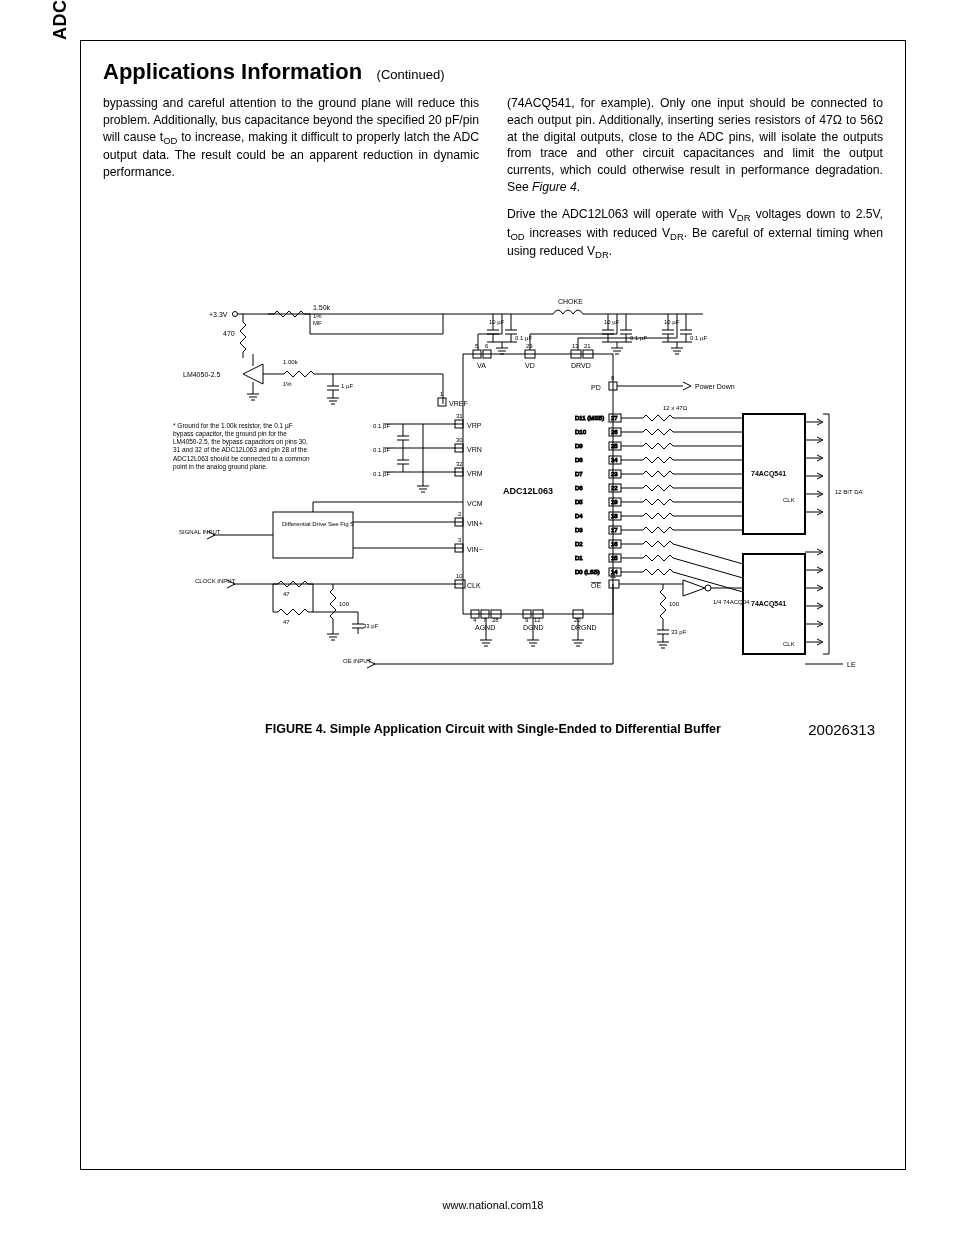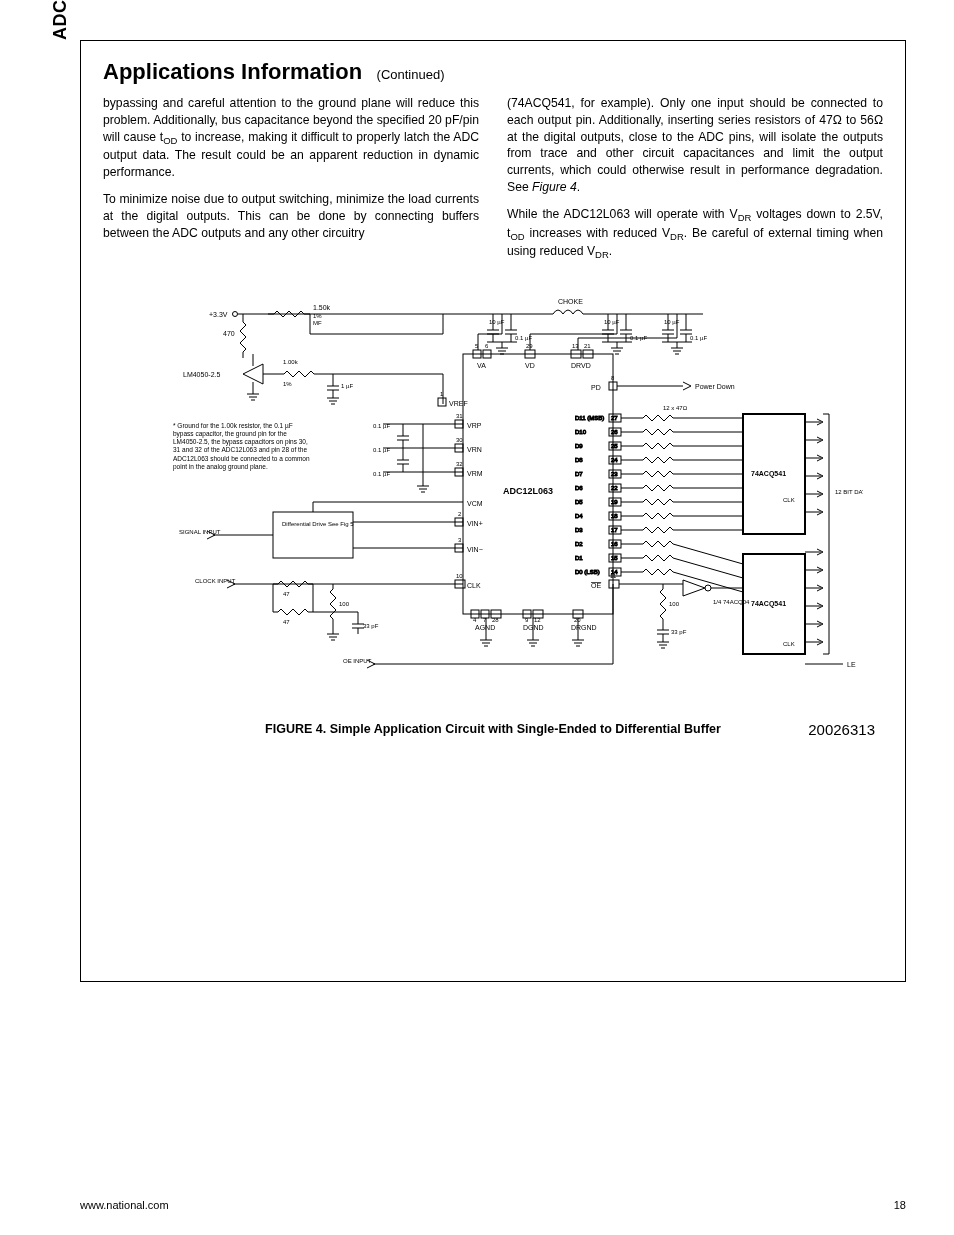--- a/index.html
+++ b/index.html
@@ -1,28 +1,28 @@
 <!DOCTYPE html>
 <html><head>
 <meta charset="utf-8">
 <style>
   html,body{margin:0;padding:0;background:#fff;font-family:Helvetica,Arial,sans-serif;color:#000}
   .page{width:954px;height:1235px;position:relative;box-sizing:border-box;padding:40px 48px 30px 80px}
   .side-label{position:absolute;left:50px;top:40px;transform:rotate(-90deg);transform-origin:left top;font-weight:bold;font-size:18px;letter-spacing:.5px}
-  .frame{border:1px solid #000;width:100%;height:942px;box-sizing:border-box;padding:18px 22px 18px 22px;position:relative}
+  .frame{border:1px solid #000;width:100%;height:1130px;box-sizing:border-box;padding:18px 22px 18px 22px;position:relative}
   .heading{font-weight:bold;font-size:22px;display:inline}
   .cont{font-size:13px;margin-left:10px}
   .cols{display:flex;gap:28px;margin-top:10px}
   .col{flex:1;font-size:12.2px;line-height:1.38;text-align:justify}
   .col p{margin:0 0 10px 0}
   sub{font-size:.78em}
   .fig{margin:22px auto 0;display:block}
   .fignum{position:absolute;right:30px;top:680px;font-size:15px}
   .figcap{text-align:center;font-weight:bold;font-size:12.5px;margin-top:8px}
-  .footer{position:absolute;bottom:24px;left:80px;right:48px;display:flex;justify-content:space-between;font-size:11px}
+  .footer{position:absolute;bottom:24px;left:80px;right:48px;display:flex;justify-content:center;font-size:11px}
   
   .t6{font:6px Helvetica,Arial,sans-serif}
   .t7{font:7px Helvetica,Arial,sans-serif}
   .t9{font:9px Helvetica,Arial,sans-serif}
   .tb{font-weight:bold}
 </style>
 </head>
 <body>
 
 <div class="page">
@@ -30,28 +30,27 @@
 
   <div class="frame">
     <span class="heading">Applications Information</span>
     <span class="cont">(Continued)</span>
 
     <div class="cols">
       <div class="col">
         <p>
           <span>bypassing and careful attention to the ground plane will reduce this problem. Additionally, bus capacitance beyond the specified 20 pF/pin will cause t</span><sub>OD</sub><span> to increase, making it difficult to properly latch the ADC output data. The result could be an apparent reduction in dynamic performance.</span>
         </p>
-        <p>To minimize noise due to output switching, minimize the load currents at the digital outputs. This can be done by connecting buffers between the ADC outputs and any other circuitry</p>
       </div>
       <div class="col">
         <p>
           <span>(74ACQ541, for example). Only one input should be connected to each output pin. Additionally, inserting series resistors of 47Ω to 56Ω at the digital outputs, close to the ADC pins, will isolate the outputs from trace and other circuit capacitances and limit the output currents, which could otherwise result in performance degradation. See </span><i>Figure 4</i><span>.</span>
         </p>
         <p>
-          <span>While the ADC12L063 will operate with V</span><sub>DR</sub><span> voltages down to 2.5V, t</span><sub>OD</sub><span> increases with reduced V</span><sub>DR</sub><span>. Be careful of external timing when using reduced V</span><sub>DR</sub><span>.</span>
+          <span>Drive the ADC12L063 will operate with V</span><sub>DR</sub><span> voltages down to 2.5V, t</span><sub>OD</sub><span> increases with reduced V</span><sub>DR</sub><span>. Be careful of external timing when using reduced V</span><sub>DR</sub><span>.</span>
         </p>
       </div>
     </div>
 
     
     <svg class="fig" width="740" height="420" viewBox="0 0 740 420">
       <g stroke="#000" stroke-width="1" fill="none">
 
         <circle cx="112" cy="20" r="2.5" fill="#fff"></circle>
         <text x="86" y="23" class="t7" fill="#000" stroke="none">+3.3V</text>

